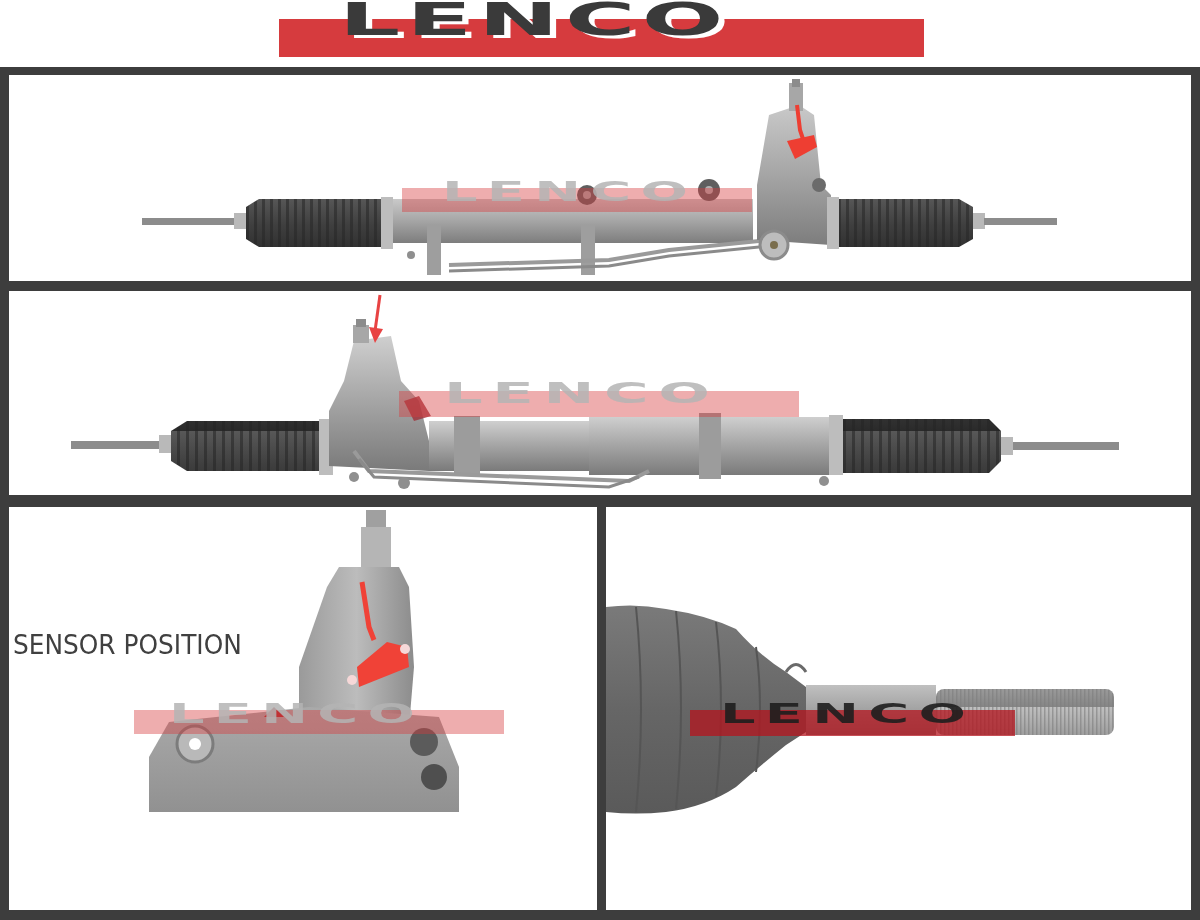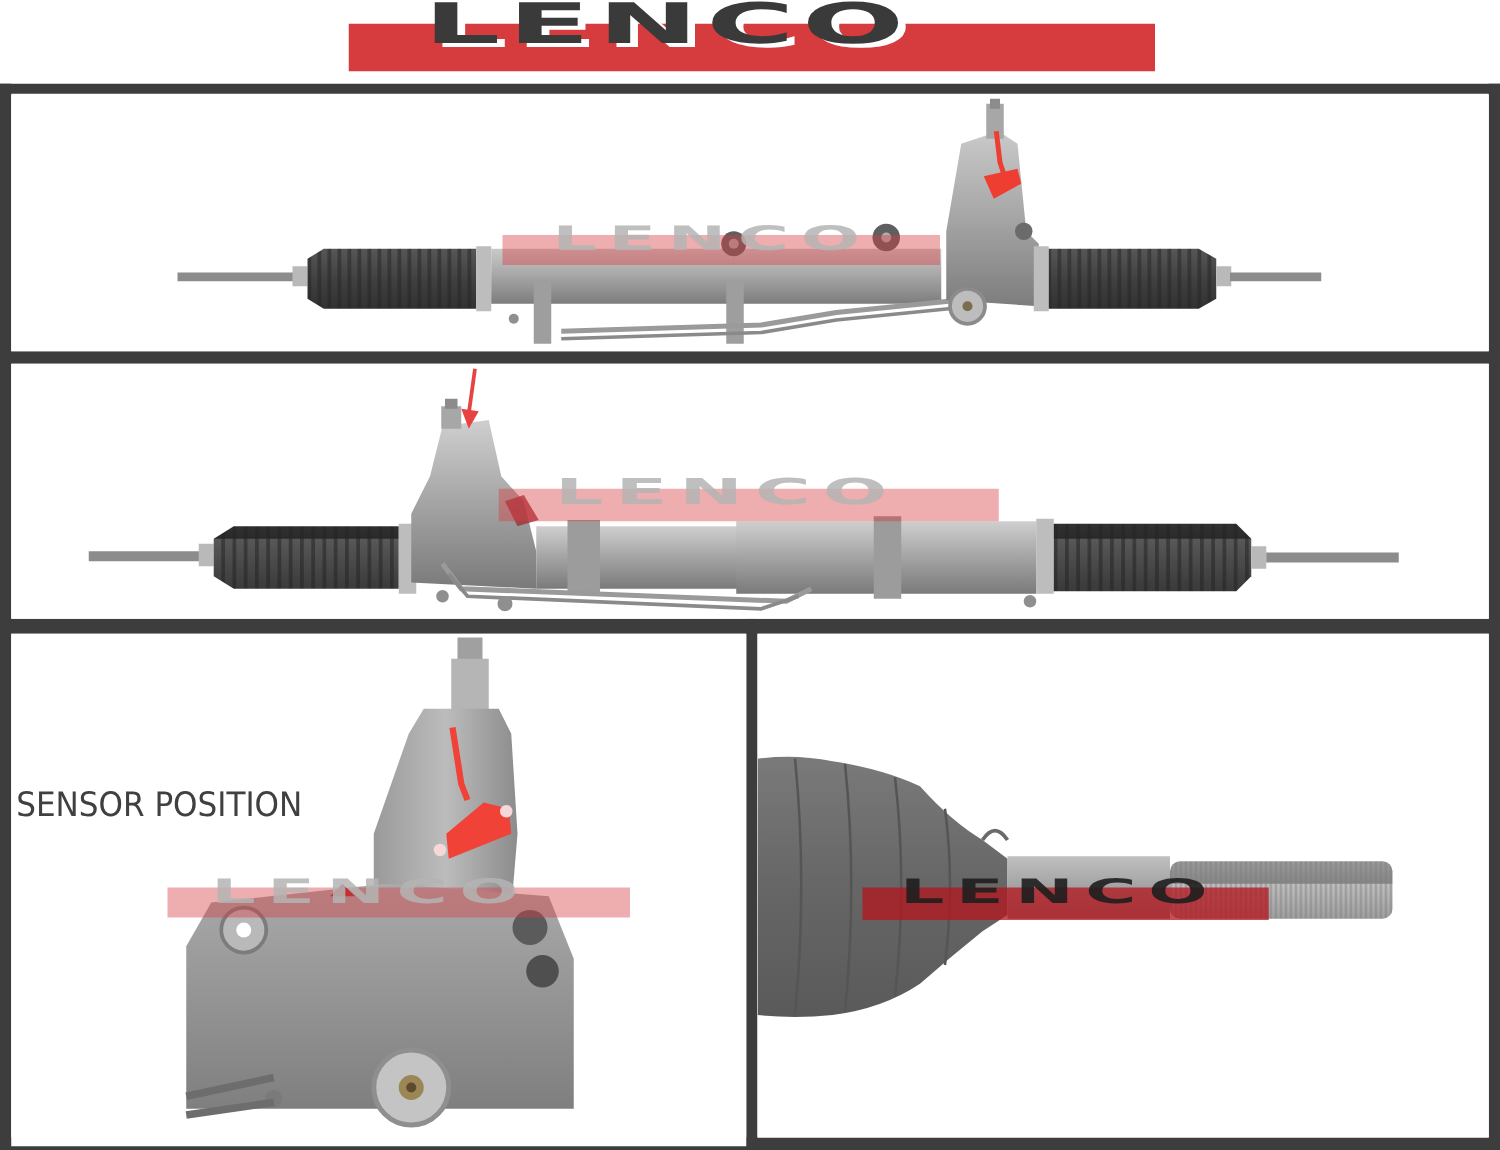--- a/index.html
+++ b/index.html
@@ -20,21 +20,21 @@
     transform: scaleX(1.55) scaleY(0.72); transform-origin: left top;
     text-shadow: 4px 4px 0 #ffffff;
   }
 
   
   .frame { position: absolute; background: #3d3d3d; }
   .panel { position: absolute; background: #ffffff; overflow: hidden; }
 
   .p1 { left: 9px;   top: 75px;  width: 1182px; height: 206px; }
   .p2 { left: 9px;   top: 291px; width: 1182px; height: 204px; }
-  .p3 { left: 9px;   top: 507px; width: 588px;  height: 410px; text-align: center; }
+  .p3 { left: 9px;   top: 507px; width: 588px;  height: 305px; text-align: center; }
   .p4 { left: 606px; top: 507px; width: 585px;  height: 403px; }
 
   
   .wm { position: absolute; pointer-events: none; }
   .wm .wband { position: absolute; left: 0; right: 0; background: rgba(214,59,62,0.42); }
   .wm .wtext {
     position: absolute; font-family: "DejaVu Sans", sans-serif; font-weight: bold;
     color: rgba(180,180,180,0.85); letter-spacing: 6px; white-space: nowrap;
     transform-origin: left top;
   }

